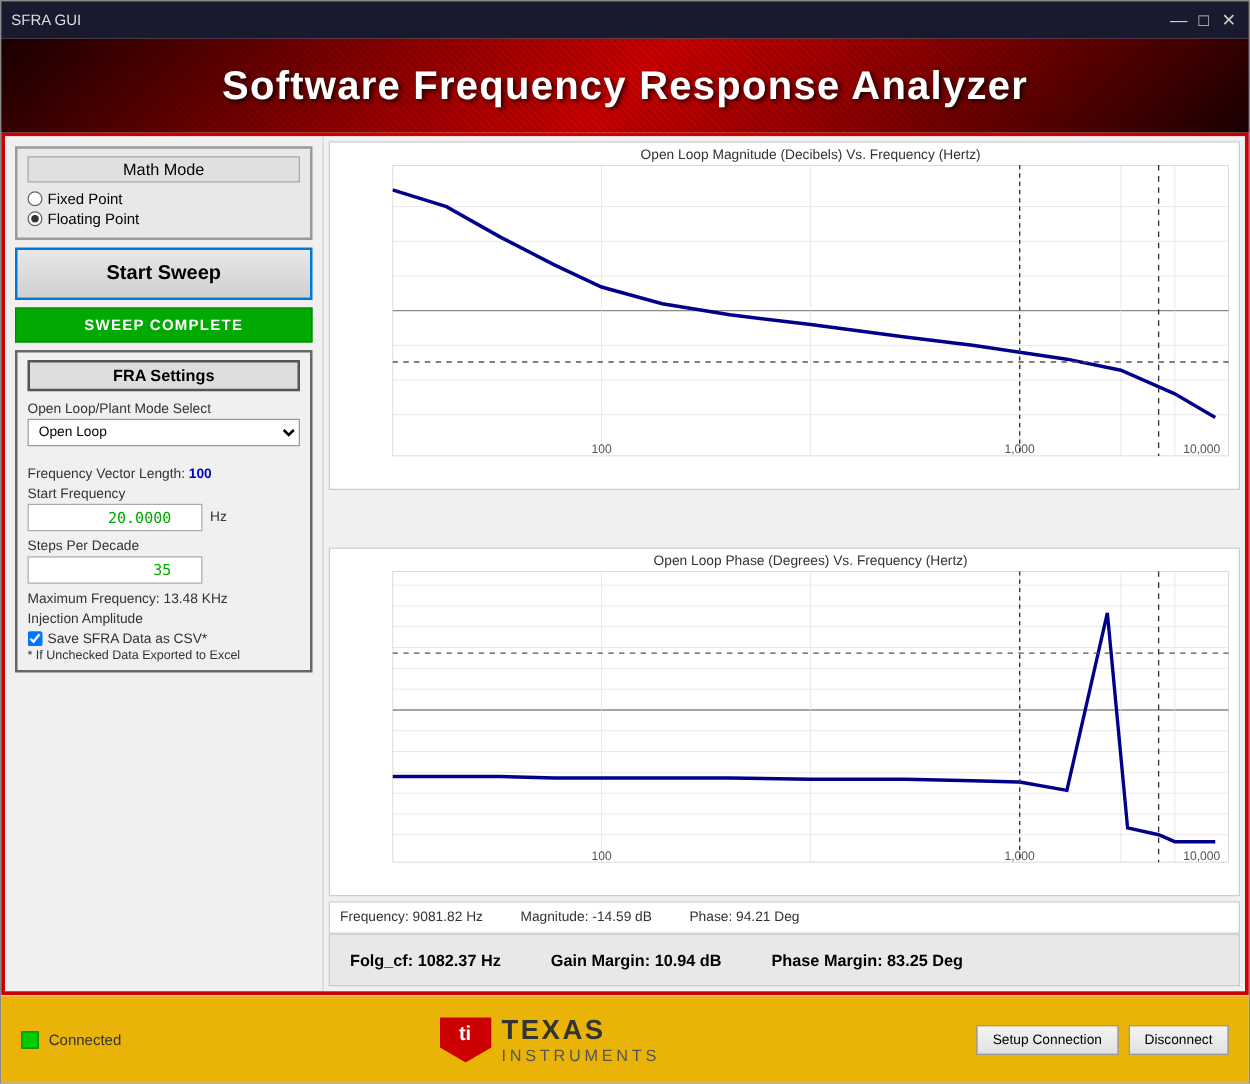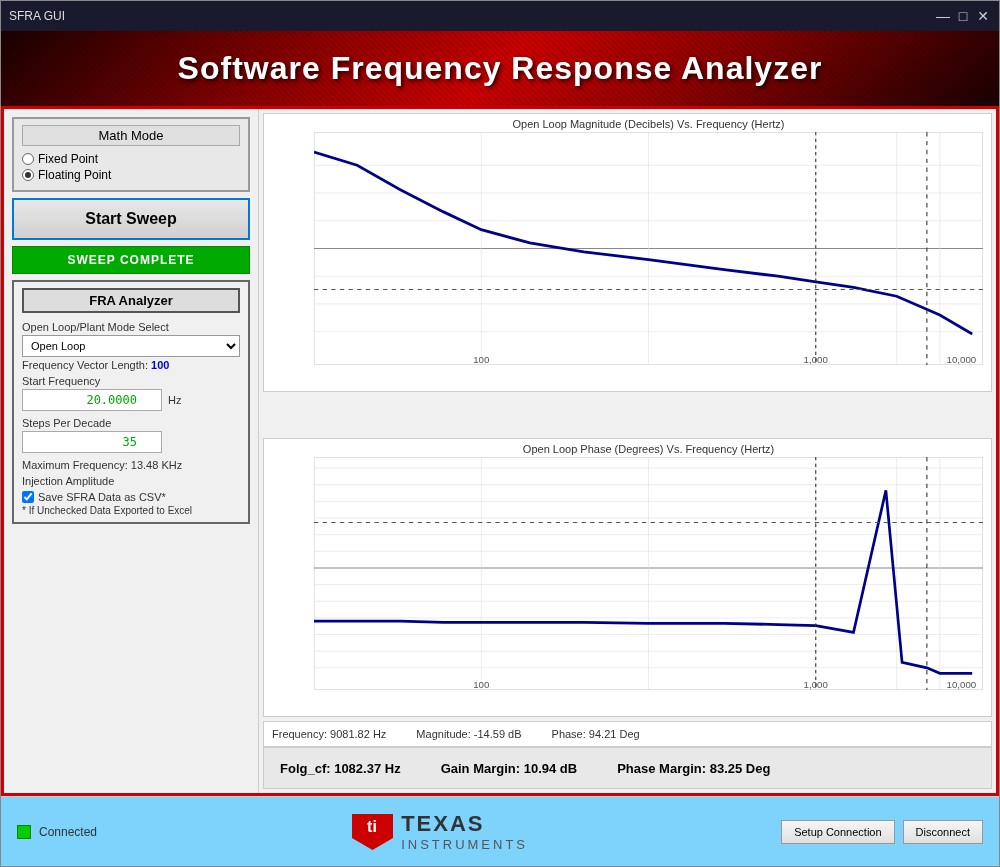--- a/index.html
+++ b/index.html
@@ -185,21 +185,21 @@
       color: #0000cc;
       font-weight: bold;
     }
 
     .select-dropdown {
       width: 100%;
       padding: 3px 4px;
       border: 1px solid #999;
       background: white;
       font-size: 11px;
-      margin-bottom: 2px;
+      margin-bottom: 16px;
       appearance: auto;
     }
 
     .text-input {
       width: 140px;
       padding: 3px 24px;
       border: 1px solid #aaa;
       background: white;
       font-size: 12px;
       color: #00aa00;
@@ -281,21 +281,21 @@
       display: flex;
       gap: 30px;
       height: 26px;
       align-items: center;
       flex-shrink: 0;
     }
 
     
     .footer {
       height: 70px;
-      background: #7dd3fc;
+      background: #eab308;
       border-top: 1px solid #ccc;
       display: flex;
       align-items: center;
       justify-content: space-between;
       padding: 0 16px;
       flex-shrink: 0;
     }
     .footer-left {
       display: flex;
       align-items: center;
@@ -370,21 +370,21 @@
           <div class="radio-btn selected"></div>
           <span>Floating Point</span>
         </div>
       </div>
 
       <button class="btn-start-sweep">Start Sweep</button>
 
       <div class="btn-sweep-complete">SWEEP COMPLETE</div>
 
       <div class="fra-settings-box">
-        <div class="fra-settings-title">FRA Analyzer</div>
+        <div class="fra-settings-title">FRA Settings</div>
 
         <div class="field-label">Open Loop/Plant Mode Select</div>
         <select class="select-dropdown">
           <option>Open Loop</option>
           <option>Plant Mode</option>
         </select>
 
         <div class="field-value-inline">
           <span>Frequency Vector Length:</span>
           <span class="value">100</span>

